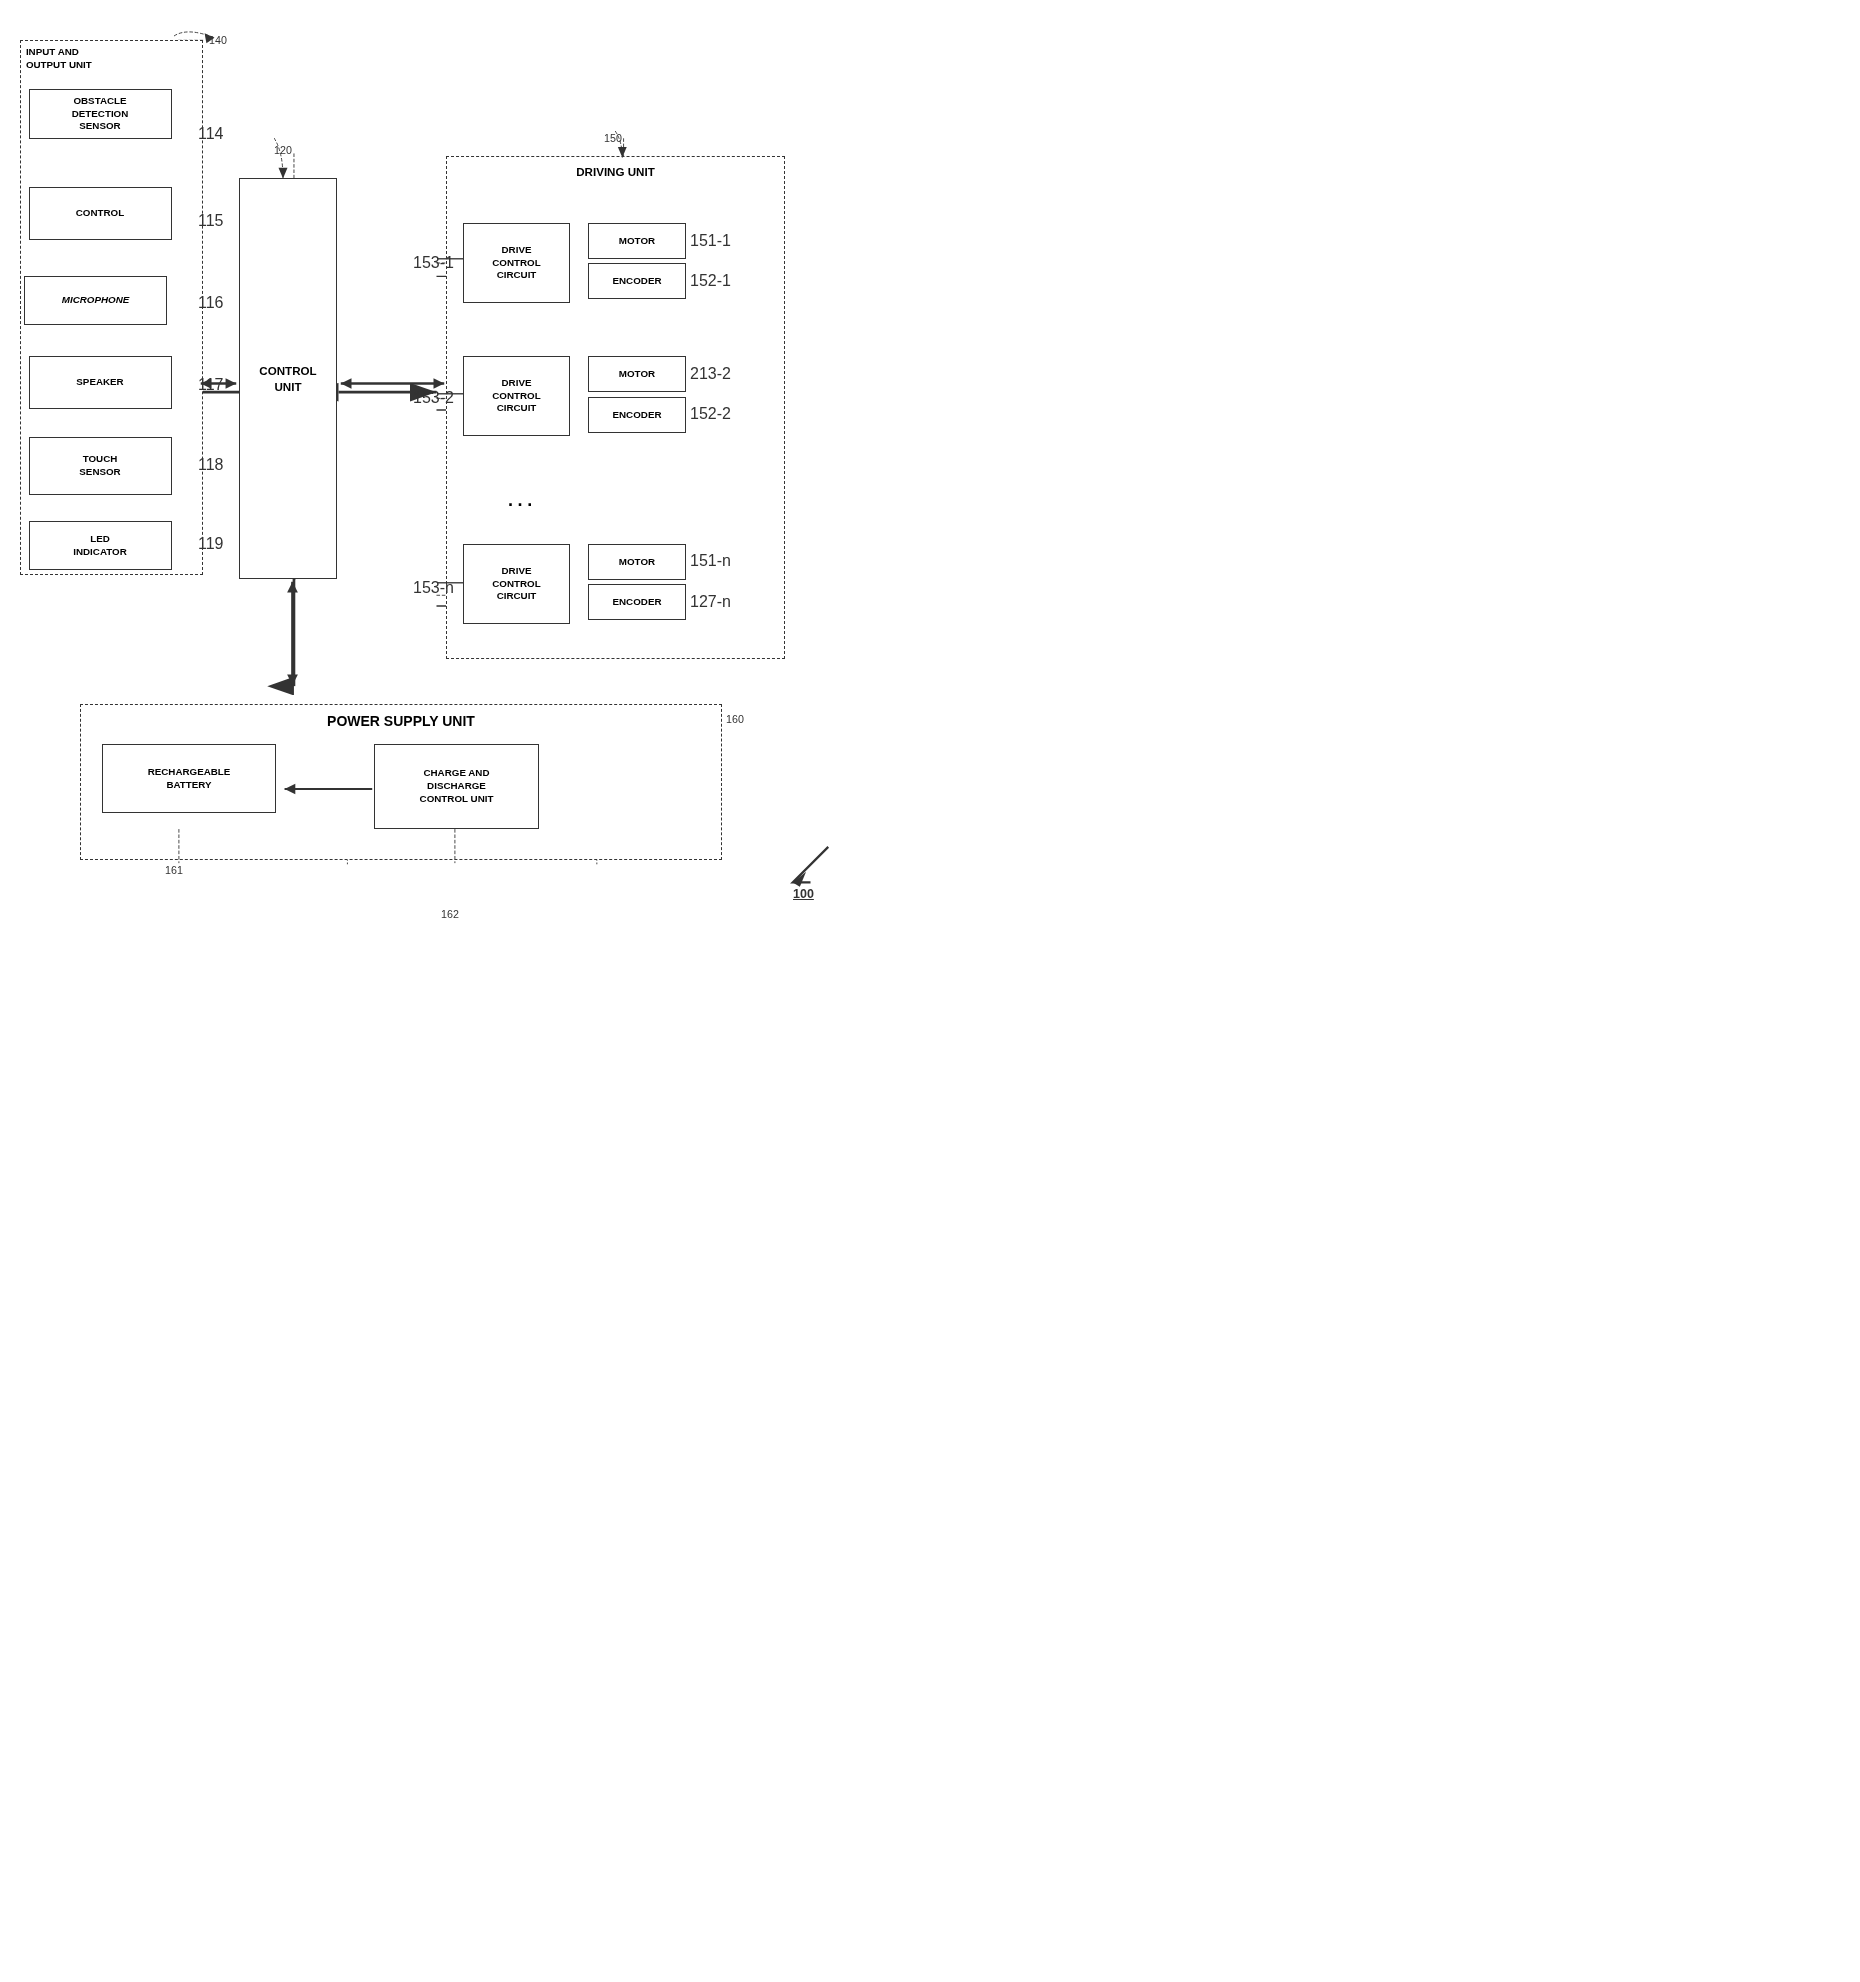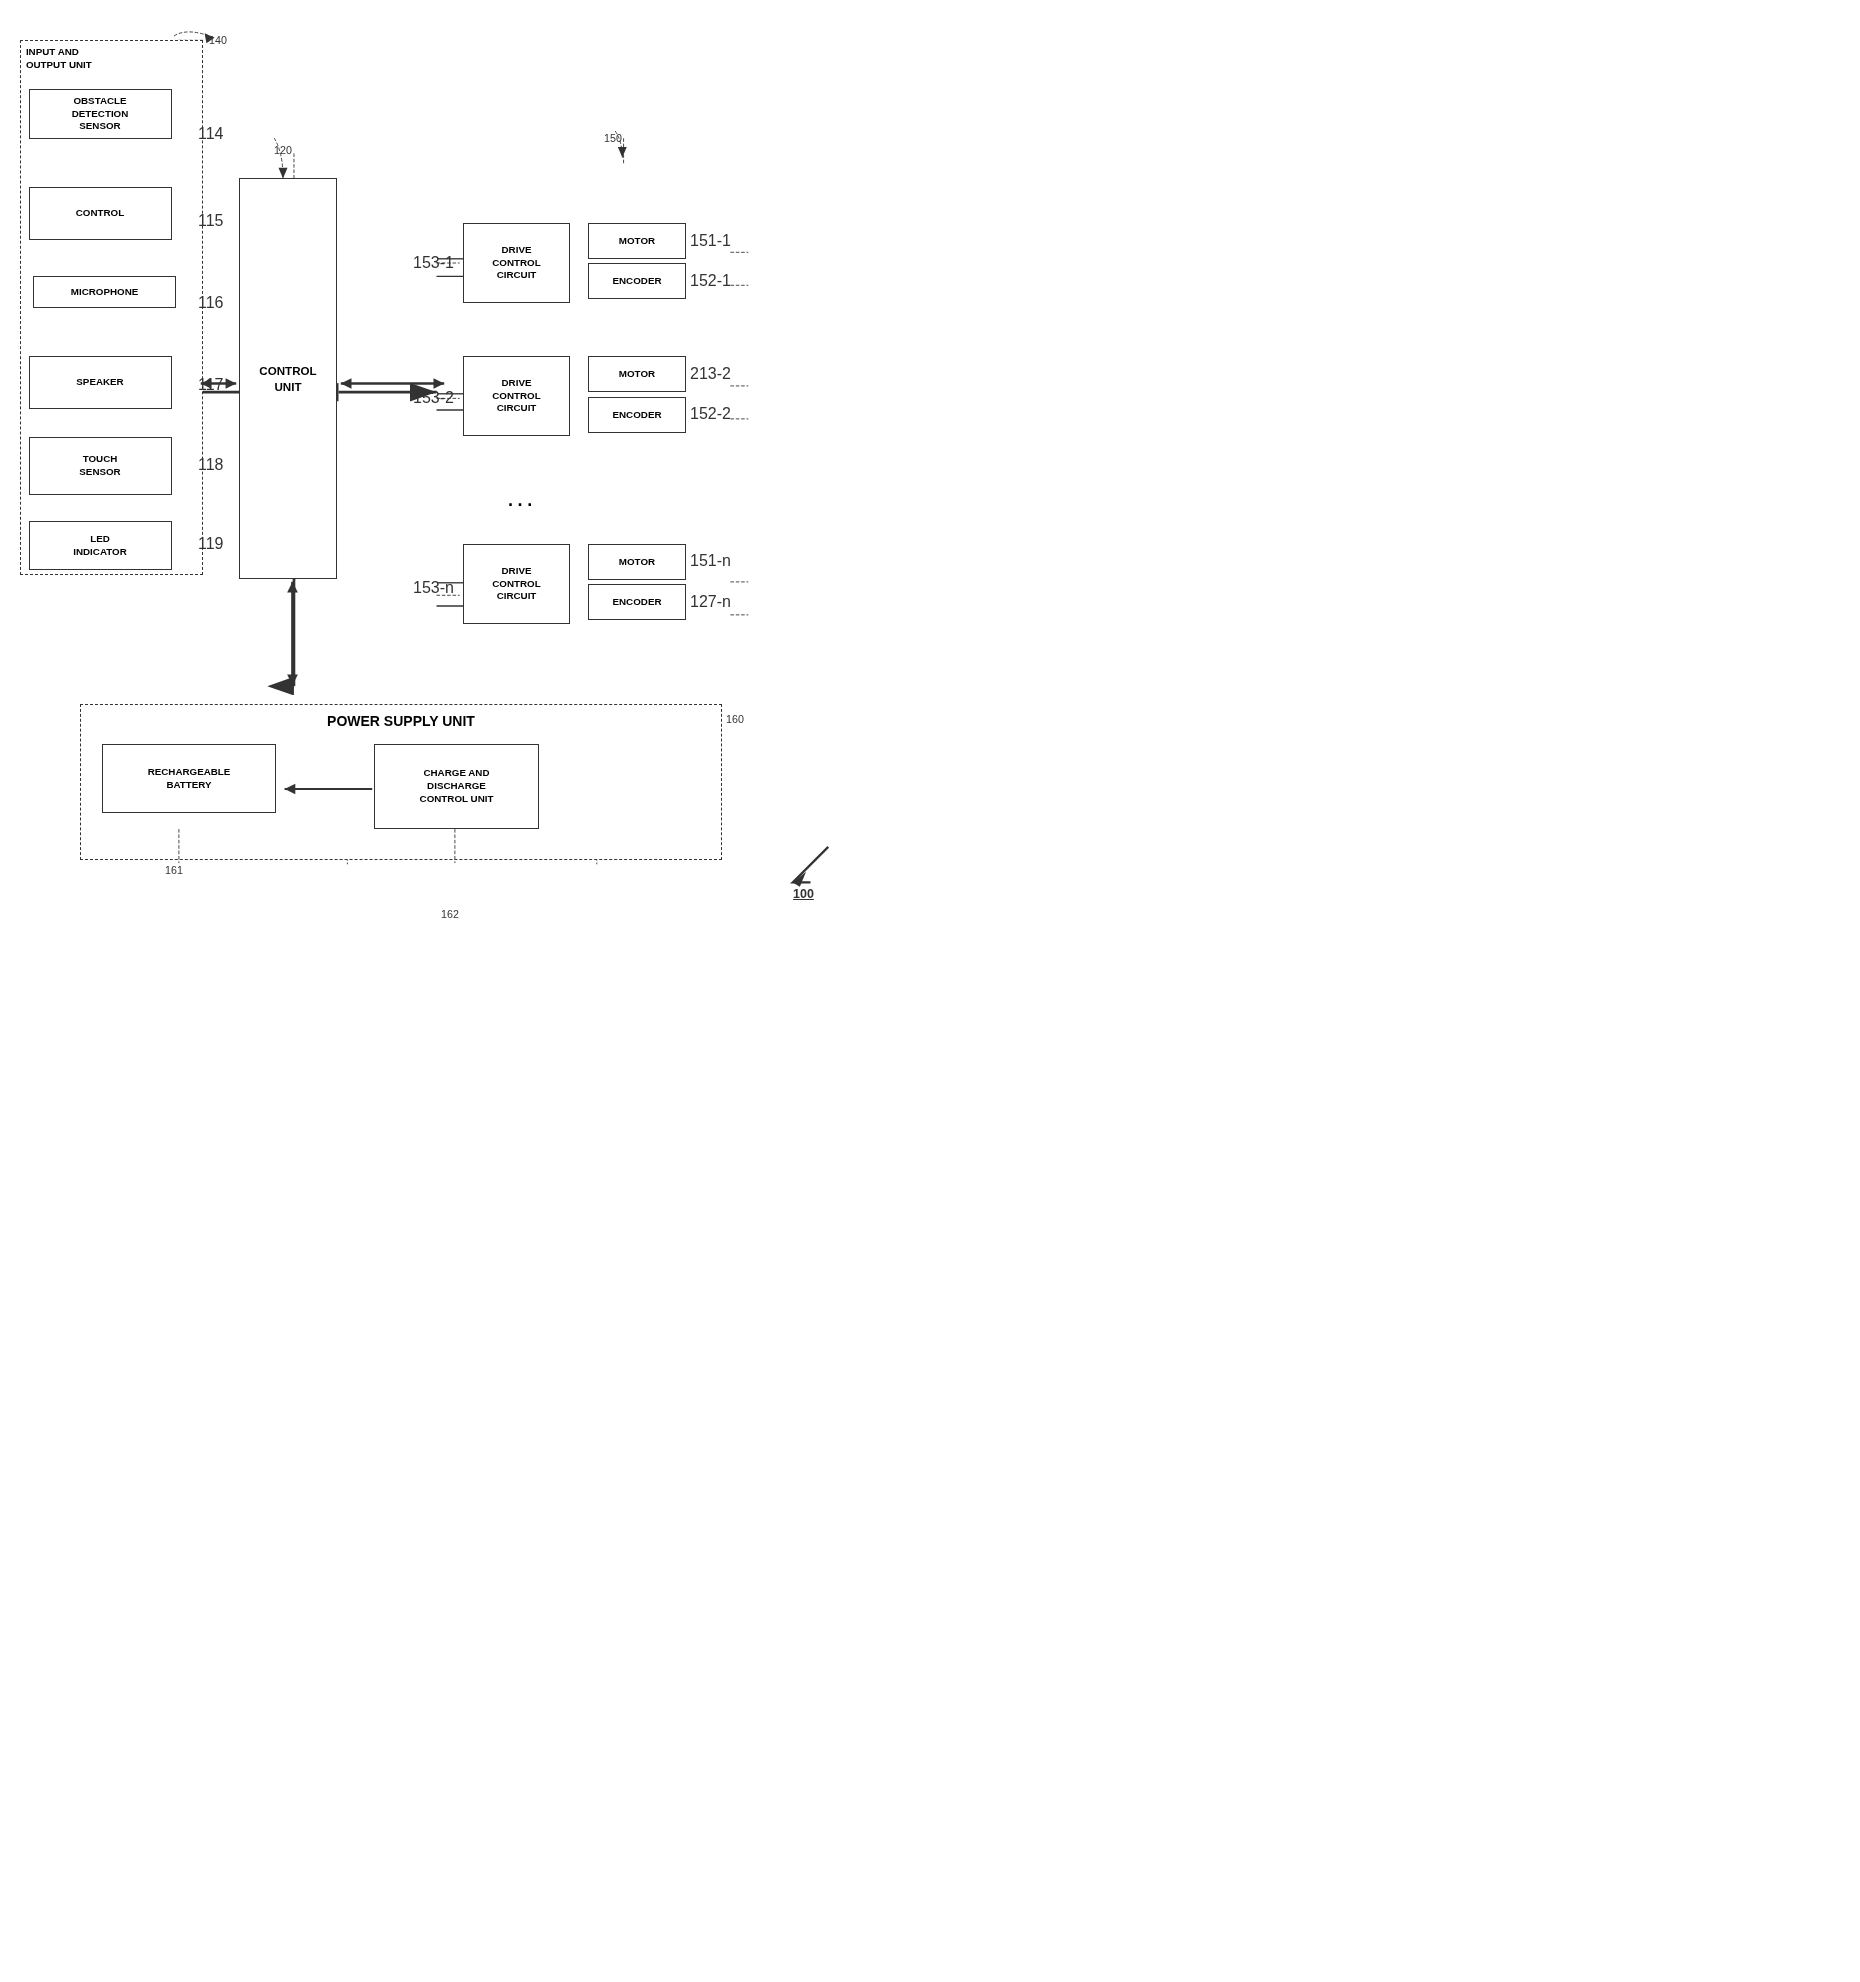--- a/index.html
+++ b/index.html
@@ -149,21 +149,21 @@
   </div>
 
   <div class="solid-box" style="left:28.5px; top:89px; width:143px; height:50px;">
     <span class="label-text">OBSTACLE<br>DETECTION<br>SENSOR</span>
   </div>
 
   <div class="solid-box" style="left:28.5px; top:187px; width:143px; height:53px;">
     <span class="label-text">CONTROL</span>
   </div>
 
-  <div class="solid-box" style="left:33px; top:276px; width:143px; height:32px;">
+  <div class="solid-box" style="left:24px; top:276px; width:143px; height:49px;font-style:italic;">
     <span class="label-text">MICROPHONE</span>
   </div>
 
   <div class="solid-box" style="left:28.5px; top:356px; width:143px; height:53px;">
     <span class="label-text">SPEAKER</span>
   </div>
 
   <div class="solid-box" style="left:28.5px; top:437px; width:143px; height:58px;">
     <span class="label-text">TOUCH<br>SENSOR</span>
   </div>
@@ -207,20 +207,23 @@
   </div>
 
   <div style="position:absolute; left:279px; top:580px; width:27px; height:107px;">
     <svg width="27" height="107" viewBox="0 0 30 120">
       <line x1="15" y1="2" x2="15" y2="118" stroke="#333" stroke-width="3"></line>
       <polygon points="15,2 9,14 21,14" fill="#333"></polygon>
       <polygon points="15,118 9,106 21,106" fill="#333"></polygon>
     </svg>
   </div>
 
+  <div class="dashed-box" style="left:446px; top:156px; width:339px; height:503px;">
+    <span class="label-text" style="position:absolute; top:7.1px; left:50%; transform:translateX(-50%); font-size:11.6px; white-space:nowrap;">DRIVING UNIT</span>
+  </div>
 
   <span class="ref-label" style="left:604px; top:132px; font-size:10.7px;">150</span>
 
   <div class="solid-box" style="left:463px; top:223px; width:107px; height:80px;">
     <span class="label-text">DRIVE<br>CONTROL<br>CIRCUIT</span>
   </div>
 
   <div class="solid-box" style="left:588px; top:223px; width:98px; height:36px;">
     <span class="label-text">MOTOR</span>
   </div>

